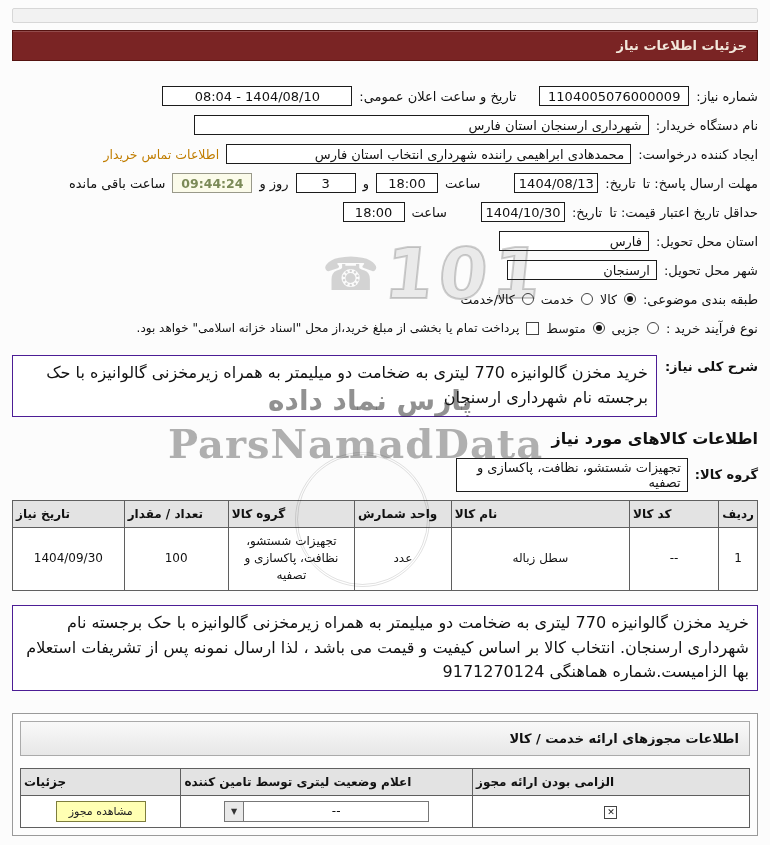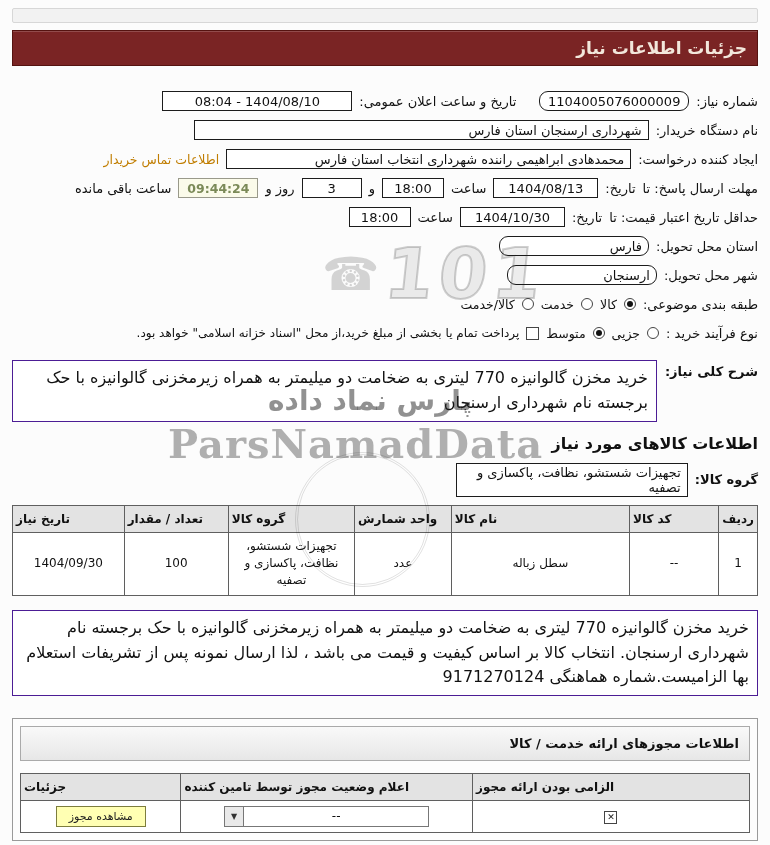--- a/index.html
+++ b/index.html
@@ -23,34 +23,34 @@
   .wm-fa { top: 384px; left: 268px; font-size: 28px; font-weight: bold; color: rgba(35,35,35,0.5); }
   .wm-en { top: 420px; left: 168px; font-size: 40px; font-weight: bold; letter-spacing: 1px;
            color: rgba(70,70,70,0.42); font-family: "DejaVu Serif", serif; }
   .wm-circle { top: 452px; left: 295px; width: 135px; height: 135px;
                border: 3px double rgba(0,0,0,0.12); border-radius: 50%; }
 
   .topstrip { height: 15px; border: 1px solid #d7d7d7; background: #f2f2f2; border-radius: 2px; margin-bottom: 7px; }
 
   .banner {
     background: #7a2424; border: 1px solid #551310; color: #f2e7db;
-    font-weight: bold; font-size: 17px; padding: 7px 10px; margin-bottom: 24px;
+    font-weight: bold; font-size: 13px; padding: 7px 10px; margin-bottom: 24px;
     box-shadow: inset 0 1px 0 rgba(255,255,255,0.18);
   }
 
   .frow { display: flex; align-items: center; gap: 7px; margin-bottom: 7px; font-size: 13px; min-height: 22px; }
   .lbl { white-space: nowrap; }
   .sp { margin-right: 16px; }
   .fbox {
     border: 1px solid #1c1c1c; background: #fff; min-height: 20px;
     display: flex; align-items: center; padding: 1px 6px; font-size: 13px;
   }
   .cen { justify-content: center; }
   .num { direction: ltr; justify-content: center; }
-  .w150 { width: 150px; border-radius: 9px; } .w190 { width: 190px; } .w105 { width: 105px; }
+  .w150 { width: 150px; } .w190 { width: 190px; } .w105 { width: 84px; margin-left: 27px; }
   .w62 { width: 62px; } .w60 { width: 60px; } .w80 { width: 80px; font-weight: bold; }
   .w232 { width: 232px; } .w405 { width: 405px; } .wide { width: 455px; }
   .count { background: #fbfbea; border-color: #99998a; color: #7b8a58; font-size: 12.5px; }
 
   .link { color: #c07d00; font-size: 12.5px; cursor: pointer; white-space: nowrap; }
 
   .radio { width: 12px; height: 12px; border: 1px solid #444; border-radius: 50%; background: #fff;
            display: inline-block; position: relative; flex: 0 0 auto; }
   .radio.sel::after { content: ""; position: absolute; inset: 2px; background: #111; border-radius: 50%; }
   .chk { width: 13px; height: 13px; border: 1px solid #444; background: #fff;
@@ -225,21 +225,21 @@
     <div class="panel-title">اطلاعات مجوزهای ارائه خدمت / کالا</div>
     <table class="lic">
       <colgroup>
           <col style="width:38%">
           <col style="width:40%">
           <col style="width:22%">
         </colgroup>
       <thead>
         <tr>
           <th>الزامی بودن ارائه مجوز</th>
-          <th>اعلام وضعیت مجوز توسط تامین کننده</th>
+          <th>اعلام وضعیت لیتری توسط تامین کننده</th>
           <th>جزئیات</th>
         </tr>
       </thead>
       <tbody>
         <tr>
           <td>
             <span class="chk">✕</span>
           </td>
           <td>
             <div class="select">

